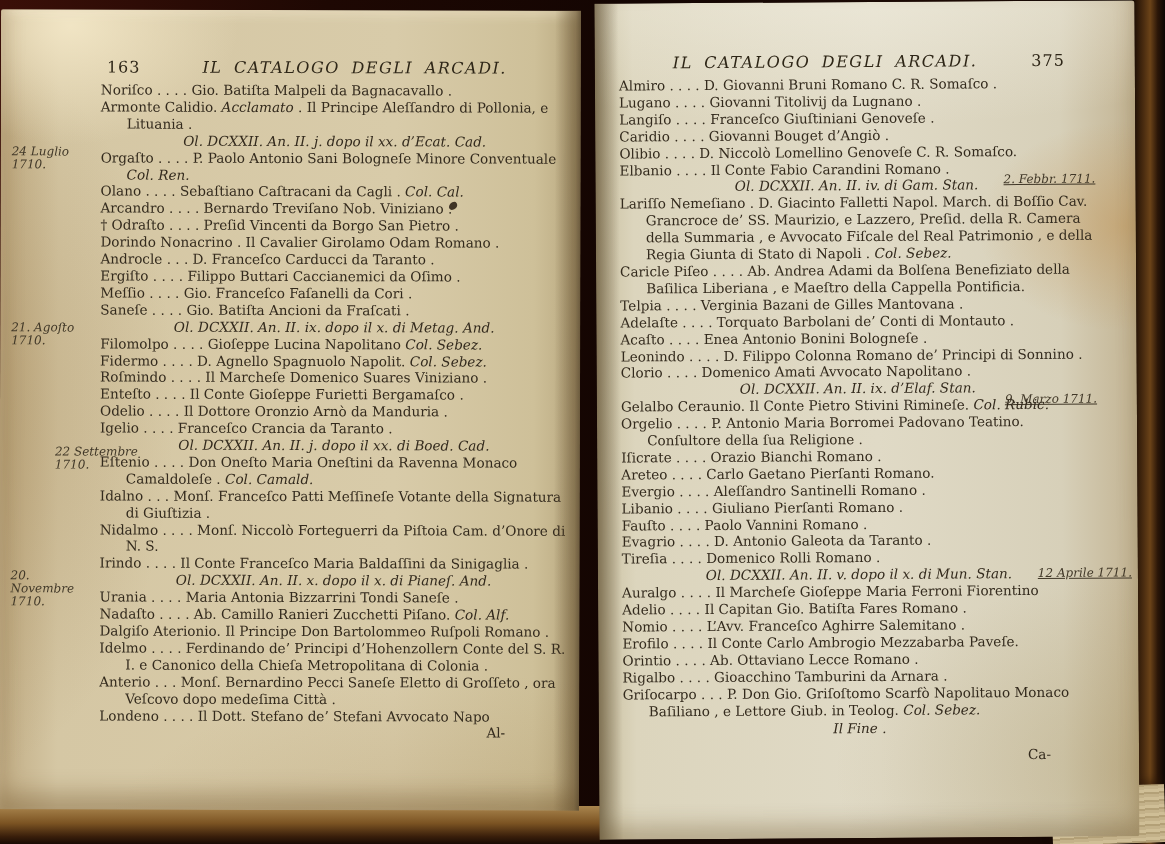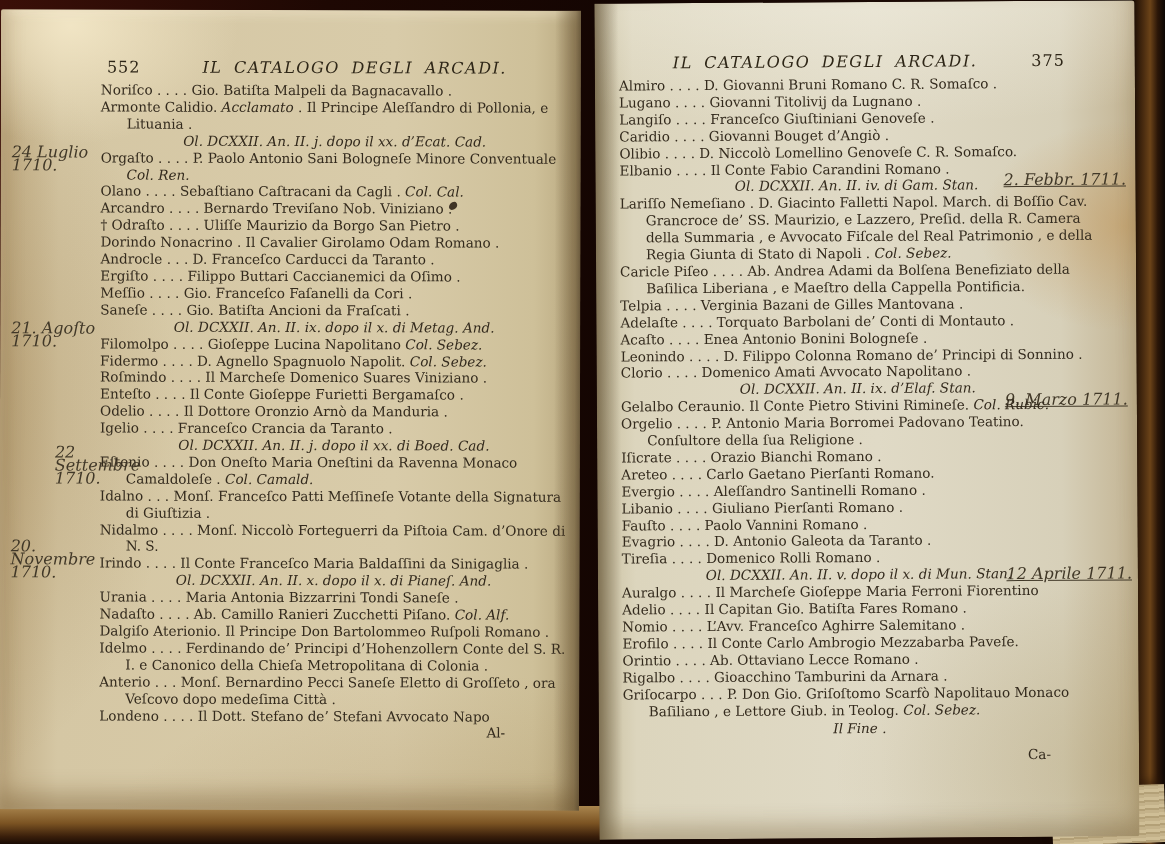--- a/index.html
+++ b/index.html
@@ -79,53 +79,53 @@
   .entries p { margin:0; }
   p.entry   { padding-left:26px; text-indent:-26px; }
   p.section { text-align:center; font-style:italic; padding:0 20px; }
   p.finis   { text-align:center; font-style:italic; margin-top:2px; }
   .it { font-style:italic; }
   .catchword { text-align:right; font-size:13.6px; line-height:17px; }
   .page-left  .catchword { padding-right:62px; }
   .page-right .catchword { padding-right:46px; margin-top:10px; }
 
   .margin-note {
-    position:absolute; font-style:italic; font-size:16px; line-height:13px;
+    position:absolute; font-style:italic; font-size:12px; line-height:13px;
     color:#413828; width:86px;
   }
   .page-left  .margin-note { left:11px; }
   .page-right .margin-note { left:408px; width:126px; white-space:nowrap;text-decoration:underline; }
 </style>
 </head>
 <body>
 
 <div class="right-strip"></div>
 <div class="bottom-left-edge"></div>
 <div class="fore-edge"></div>
 
 <div class="page page-left">
   <div class="margin-notes" id="left-notes">
       <div class="margin-note" style="top: 136px;">24 Luglio 1710.</div>
       <div class="margin-note" style="top: 312px;">21. Agoſto 1710.</div>
       <div class="margin-note" style="top: 436px; margin-left: 44px;">22 Settembre 1710.</div>
-      <div class="margin-note" style="top: 530px;">20. Novembre 1710.</div>
+      <div class="margin-note" style="top: 560px;">20. Novembre 1710.</div>
     </div>
   <div class="text-col">
     <div class="pg-header">
-      <span class="pnum">552</span>
+      <span class="pnum">163</span>
       <span class="title">IL CATALOGO DEGLI ARCADI.</span>
     </div>
     <div class="entries" id="left-entries">
         <p class="entry"><span>Noriſco . . . . Gio. Batiſta Malpeli da Bagnacavallo .</span></p>
         <p class="entry"><span>Armonte Calidio. </span><span class="it">Acclamato</span><span> . Il Principe Aleſſandro di Pollonia, e Lituania .</span></p>
         <p class="section"><span class="it">Ol. DCXXII. An. II. j. dopo il xx. d’Ecat. Cad.</span></p>
         <p class="entry"><span>Orgaſto . . . . P. Paolo Antonio Sani Bologneſe Minore Conventuale </span><span class="it">Col. Ren.</span></p>
         <p class="entry"><span>Olano . . . . Sebaſtiano Caſtracani da Cagli . </span><span class="it">Col. Cal.</span></p>
         <p class="entry"><span>Arcandro . . . . Bernardo Treviſano Nob. Viniziano .</span></p>
-        <p class="entry"><span>† Odraſto . . . . Uliſſe Maurizio da Borgo San Pietro .</span></p>
+        <p class="entry"><span>† Odraſto . . . . Preſid Vincenti da Borgo San Pietro .</span></p>
         <p class="entry"><span>Dorindo Nonacrino . Il Cavalier Girolamo Odam Romano .</span></p>
         <p class="entry"><span>Androcle . . . D. Franceſco Carducci da Taranto .</span></p>
         <p class="entry"><span>Ergiſto . . . . Filippo Buttari Caccianemici da Oſimo .</span></p>
         <p class="entry"><span>Meſſio . . . . Gio. Franceſco Faſanelli da Cori .</span></p>
         <p class="entry"><span>Saneſe . . . . Gio. Batiſta Ancioni da Fraſcati .</span></p>
         <p class="section"><span class="it">Ol. DCXXII. An. II. ix. dopo il x. di Metag. And.</span></p>
         <p class="entry"><span>Filomolpo . . . . Gioſeppe Lucina Napolitano </span><span class="it">Col. Sebez.</span></p>
         <p class="entry"><span>Fidermo . . . . D. Agnello Spagnuolo Napolit. </span><span class="it">Col. Sebez.</span></p>
         <p class="entry"><span>Roſmindo . . . . Il Marcheſe Domenico Suares Viniziano .</span></p>
         <p class="entry"><span>Enteſto . . . . Il Conte Gioſeppe Furietti Bergamaſco .</span></p>

